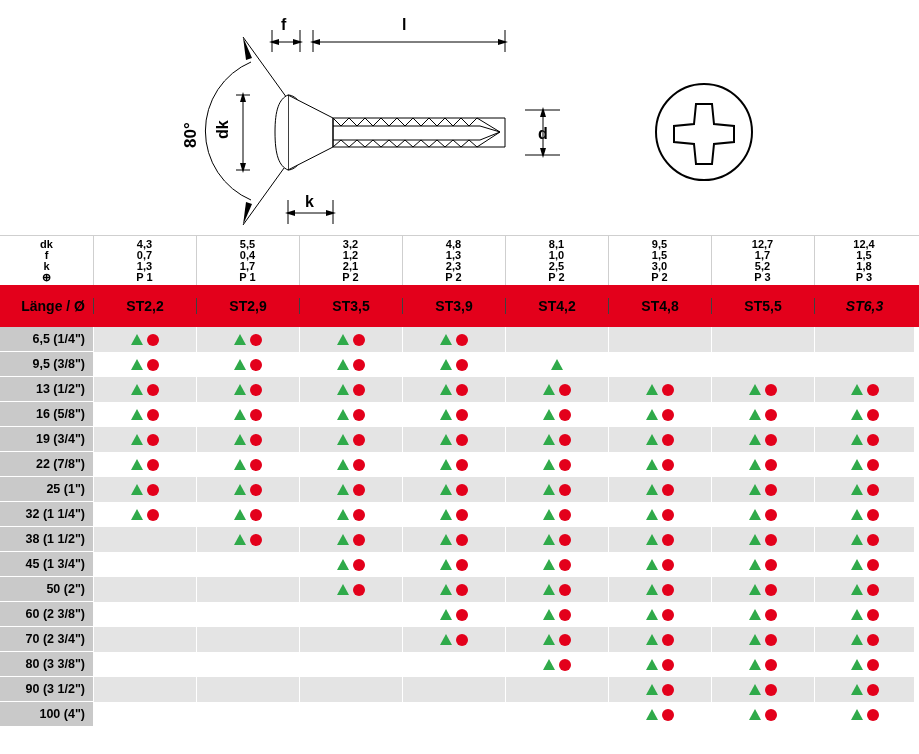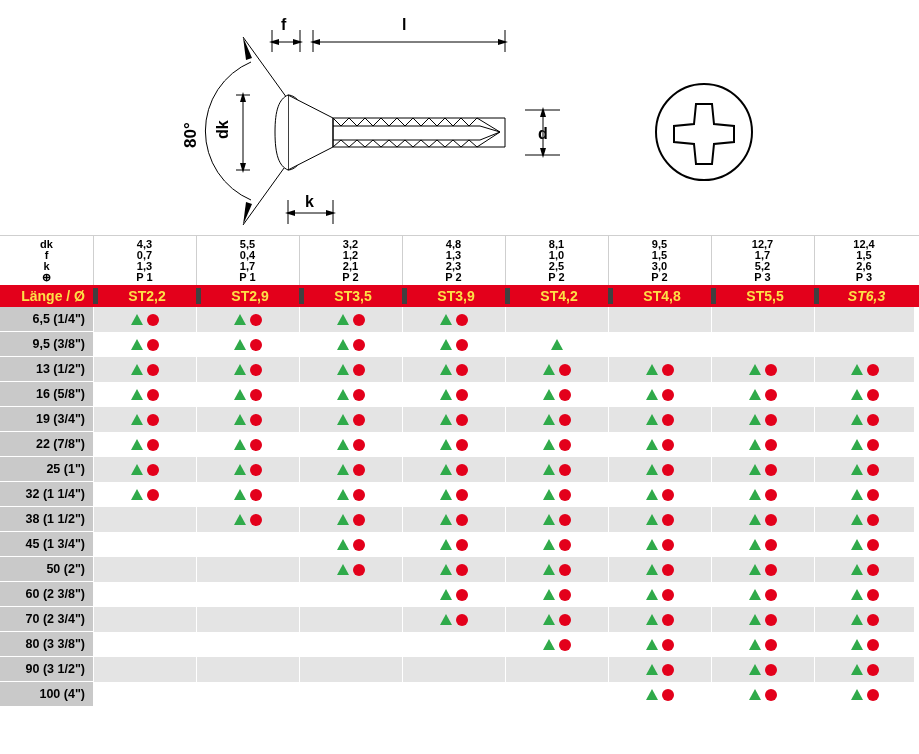--- a/index.html
+++ b/index.html
@@ -42,37 +42,37 @@
   .vline{
     position:absolute;
     top:0;bottom:0;
     width:1px;
     background:#cfcfcf;
   }
 
   
   .hdr{
     display:flex;
-    height:22px;
+    height:42px;
     background:#e3001b;
-    color:#fde047;
+    color:#000000;
     font-size:14px;
     font-weight:bold;
     align-items:center;
   }
   .hdr .lbl{
     flex:0 0 93px;
     text-align:right;
     padding-right:8px;
     box-sizing:border-box;
   }
   .hdr .col{
     flex:0 0 103px;
     text-align:center;
-    border-left:5px solid #404040;
+    border-left:1px solid #404040;
     box-sizing:border-box;
   }
   .hdr .col.last{flex:0 0 100px;font-style:italic;}
 
   
   .tbl{width:919px;}
   .row{
     display:flex;
     height:25px;
     align-items:center;
@@ -236,21 +236,21 @@
 
     <div class="spec-row">
       <div class="lbl">k</div>
       <div class="val">1,3</div>
       <div class="val">1,7</div>
       <div class="val">2,1</div>
       <div class="val">2,3</div>
       <div class="val">2,5</div>
       <div class="val">3,0</div>
       <div class="val">5,2</div>
-      <div class="val last">2,6</div>
+      <div class="val last">1,8</div>
     </div>
 
     <div class="spec-row">
       <div class="lbl">⊕</div>
       <div class="val">P 1</div>
       <div class="val">P 1</div>
       <div class="val">P 2</div>
       <div class="val">P 2</div>
       <div class="val">P 2</div>
       <div class="val">P 2</div>

